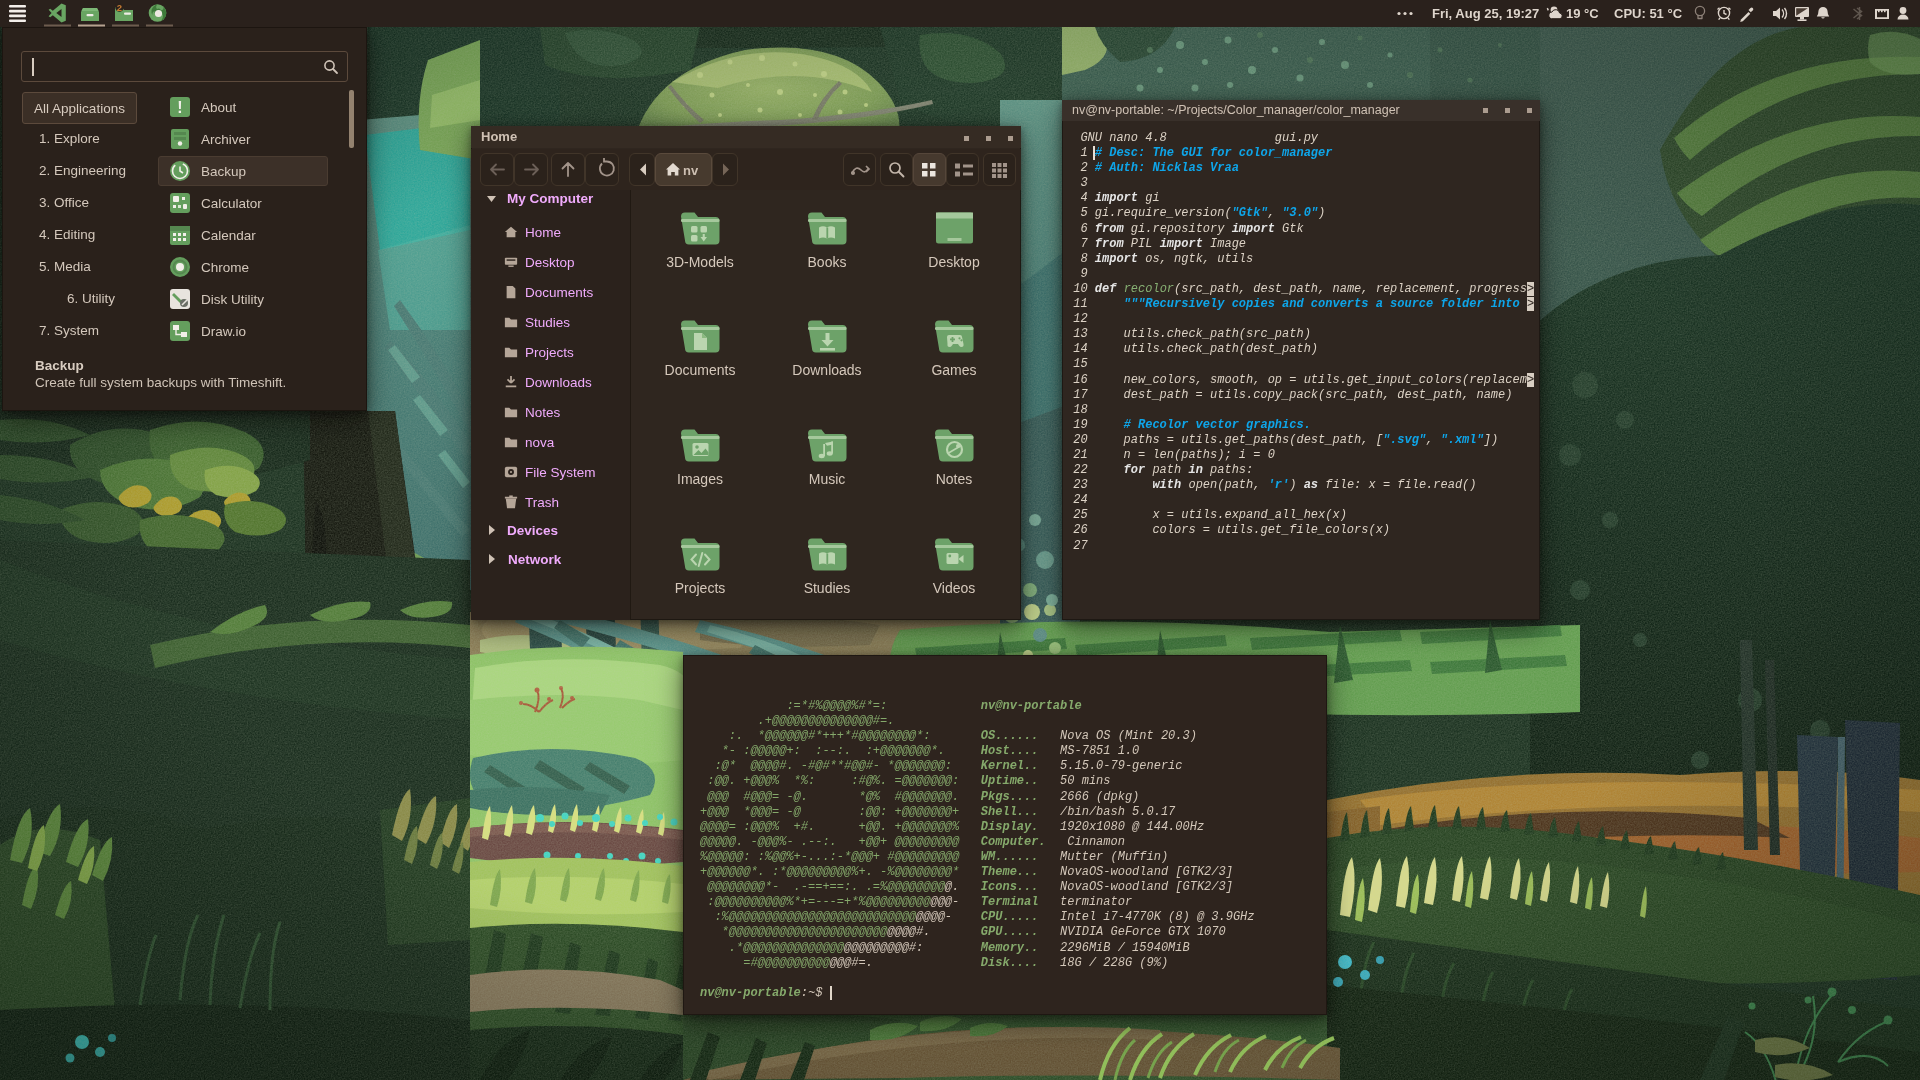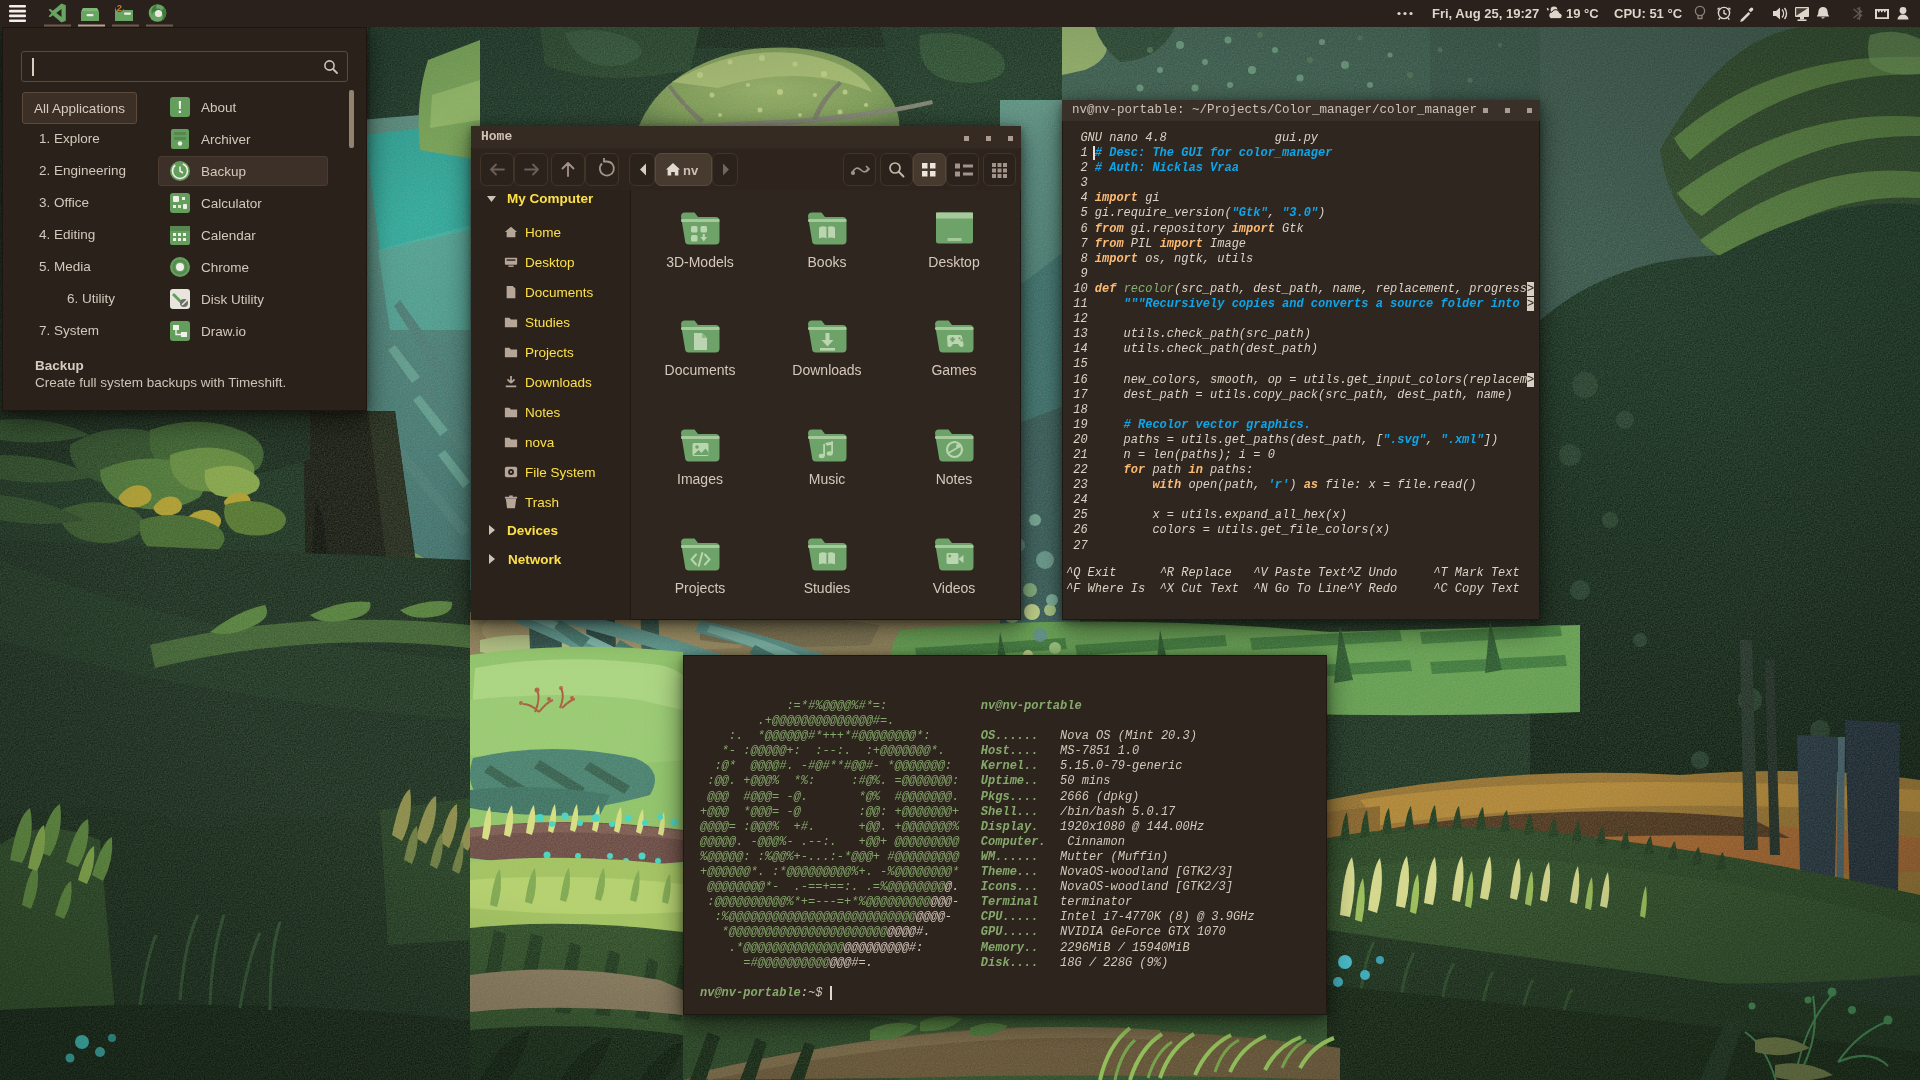--- a/index.html
+++ b/index.html
@@ -1,32 +1,32 @@
 <!DOCTYPE html>
 <html><head>
 <meta charset="utf-8">
 <style>
 * { margin:0; padding:0; box-sizing:border-box; }
 html,body { width:1920px; height:1080px; overflow:hidden; background:#1d3122; font-family:"Liberation Sans", sans-serif; }
 #wall { position:absolute; left:0; top:0; width:1920px; height:1080px; }
 #panel { position:absolute; left:0; top:0; width:1920px; height:27px; background:#2a211c; z-index:50; }
 .win { position:absolute; background:#2f2620; box-shadow:0 8px 26px rgba(8,5,3,0.55), 0 2px 8px rgba(8,5,3,0.4); outline:1px solid rgba(14,9,6,0.5); outline-offset:-1px; z-index:10; }
-.titlebar { height:22px; background:#352b23; color:#cfc1b4; font-size:13px; font-weight:bold; line-height:22px; padding-left:10px; position:relative;font-family:Liberation Mono, monospace; }
+.titlebar { height:22px; background:#352b23; color:#cfc1b4; font-size:13px; font-weight:bold; line-height:22px; padding-left:10px; position:relative; }
 .tbtns { position:absolute; right:8px; top:9px; line-height:0; }
 .tbtns span { display:inline-block; width:5px; height:5px; background:#ab9c8f; margin-left:17px; vertical-align:top; }
 .mono { font-family:"Liberation Mono", monospace;font-style:italic; }
 .cat { position:absolute; left:37px; height:20px; color:#d4c8bc; font-size:13.5px; }
 .app { position:absolute; left:166px; height:24px; color:#d4c8bc; font-size:13.5px; line-height:24px; }
 .aicon { display:inline-block; width:24px; height:24px; vertical-align:middle; margin-right:9px; position:relative; top:-1px; }
 .tbbtn { position:absolute; top:27px; height:33px; border:1px solid #413529; border-radius:6px; background:#2b221b; }
-.fmside { position:absolute; color:#fde047; font-size:13.5px; }
+.fmside { position:absolute; color:#f0abfc; font-size:13.5px; }
 .fmside svg { vertical-align:middle; margin-right:7px; position:relative; top:-1px; }
 .icell { position:absolute; width:110px; text-align:center; color:#d5c8bb; font-size:14px; }
 .icell svg { display:block; margin:0 auto 7px; }
-.k { color:#fdba74; font-weight:bold; }
+.k { color:#e5e5e5; font-weight:bold; }
 .c { color:#0ea5e9; font-weight:bold; }
 .f { color:#87b073; }
 .iv { background:#d8cec2; color:#2f2620; }
 .g { color:#85a96b; }
 .g b, b.g { font-weight:bold; }
 </style>
 </head>
 <body>
 <svg id="wall" viewBox="0 0 1920 1080" preserveAspectRatio="none">
 <defs>
@@ -943,22 +943,20 @@
  18
  19     <span class="c"># Recolor vector graphics.</span>
  20     paths = utils.get_paths(dest_path, [<span class="c">".svg"</span>, <span class="c">".xml"</span>])
  21     n = len(paths); i = 0
  22     <span class="k">for</span> path <span class="k">in</span> paths:
  23         <span class="k">with</span> open(path, <span class="c">'r'</span>) <span class="k">as</span> file: x = file.read()
  24
  25         x = utils.expand_all_hex(x)
  26         colors = utils.get_file_colors(x)
  27</pre>
-<pre class="mono" style="position:absolute; left:4px; top:466px; font-size:12px; line-height:15.5px; color:#dcd2c5;">^Q Exit      <span></span>^R Replace   ^V Paste Text^Z Undo     ^T Mark Text
-^F Where Is  ^X Cut Text  ^N Go To Line^Y Redo     ^C Copy Text</pre>
 </div>
 
 <div id="term" class="win" style="left:683px; top:655px; width:644px; height:360px; background:#2e241e;">
 <pre class="mono" style="position:absolute; left:17px; top:44px; font-size:12px; line-height:15.1px; color:#d3c7b9;"><span class="g">            :=*#%@@@@%#*=:             <b>nv@nv-portable</b>
         .+@@@@@@@@@@@@@@#=.
     :.  *@@@@@@#*+++*#@@@@@@@@*:       <b>OS......</b>   </span>Nova OS (Mint 20.3)<span class="g">
    *- :@@@@@+:  :--:.  :+@@@@@@@*.     <b>Host....</b>   </span>MS-7851 1.0<span class="g">
   :@*  @@@@#. -#@#**#@@#- *@@@@@@@:    <b>Kernel..</b>   </span>5.15.0-79-generic<span class="g">
  :@@. +@@@%  *%:     :#@%. =@@@@@@@:   <b>Uptime..</b>   </span>50 mins<span class="g">
  @@@  #@@@= -@.       *@%  #@@@@@@@.   <b>Pkgs....</b>   </span>2666 (dpkg)<span class="g">

